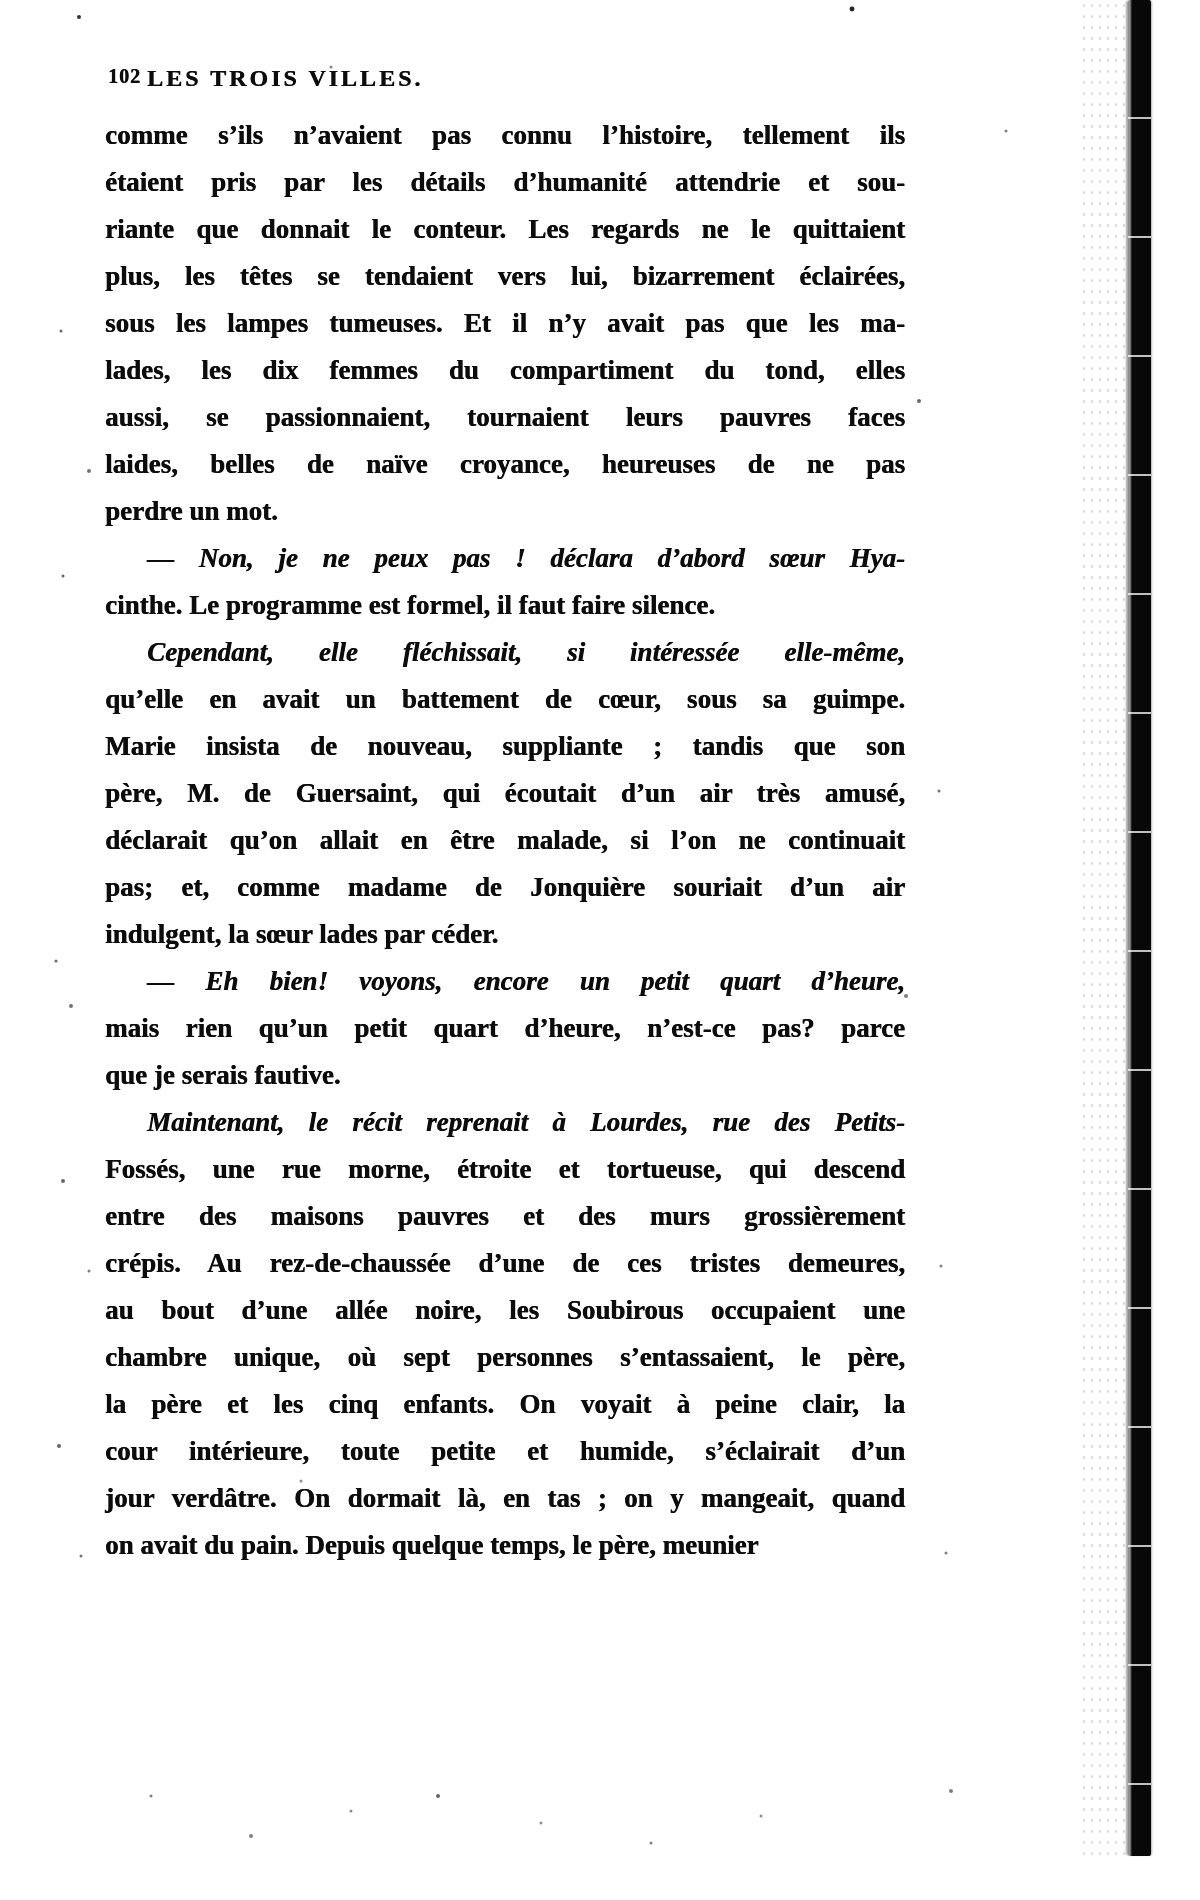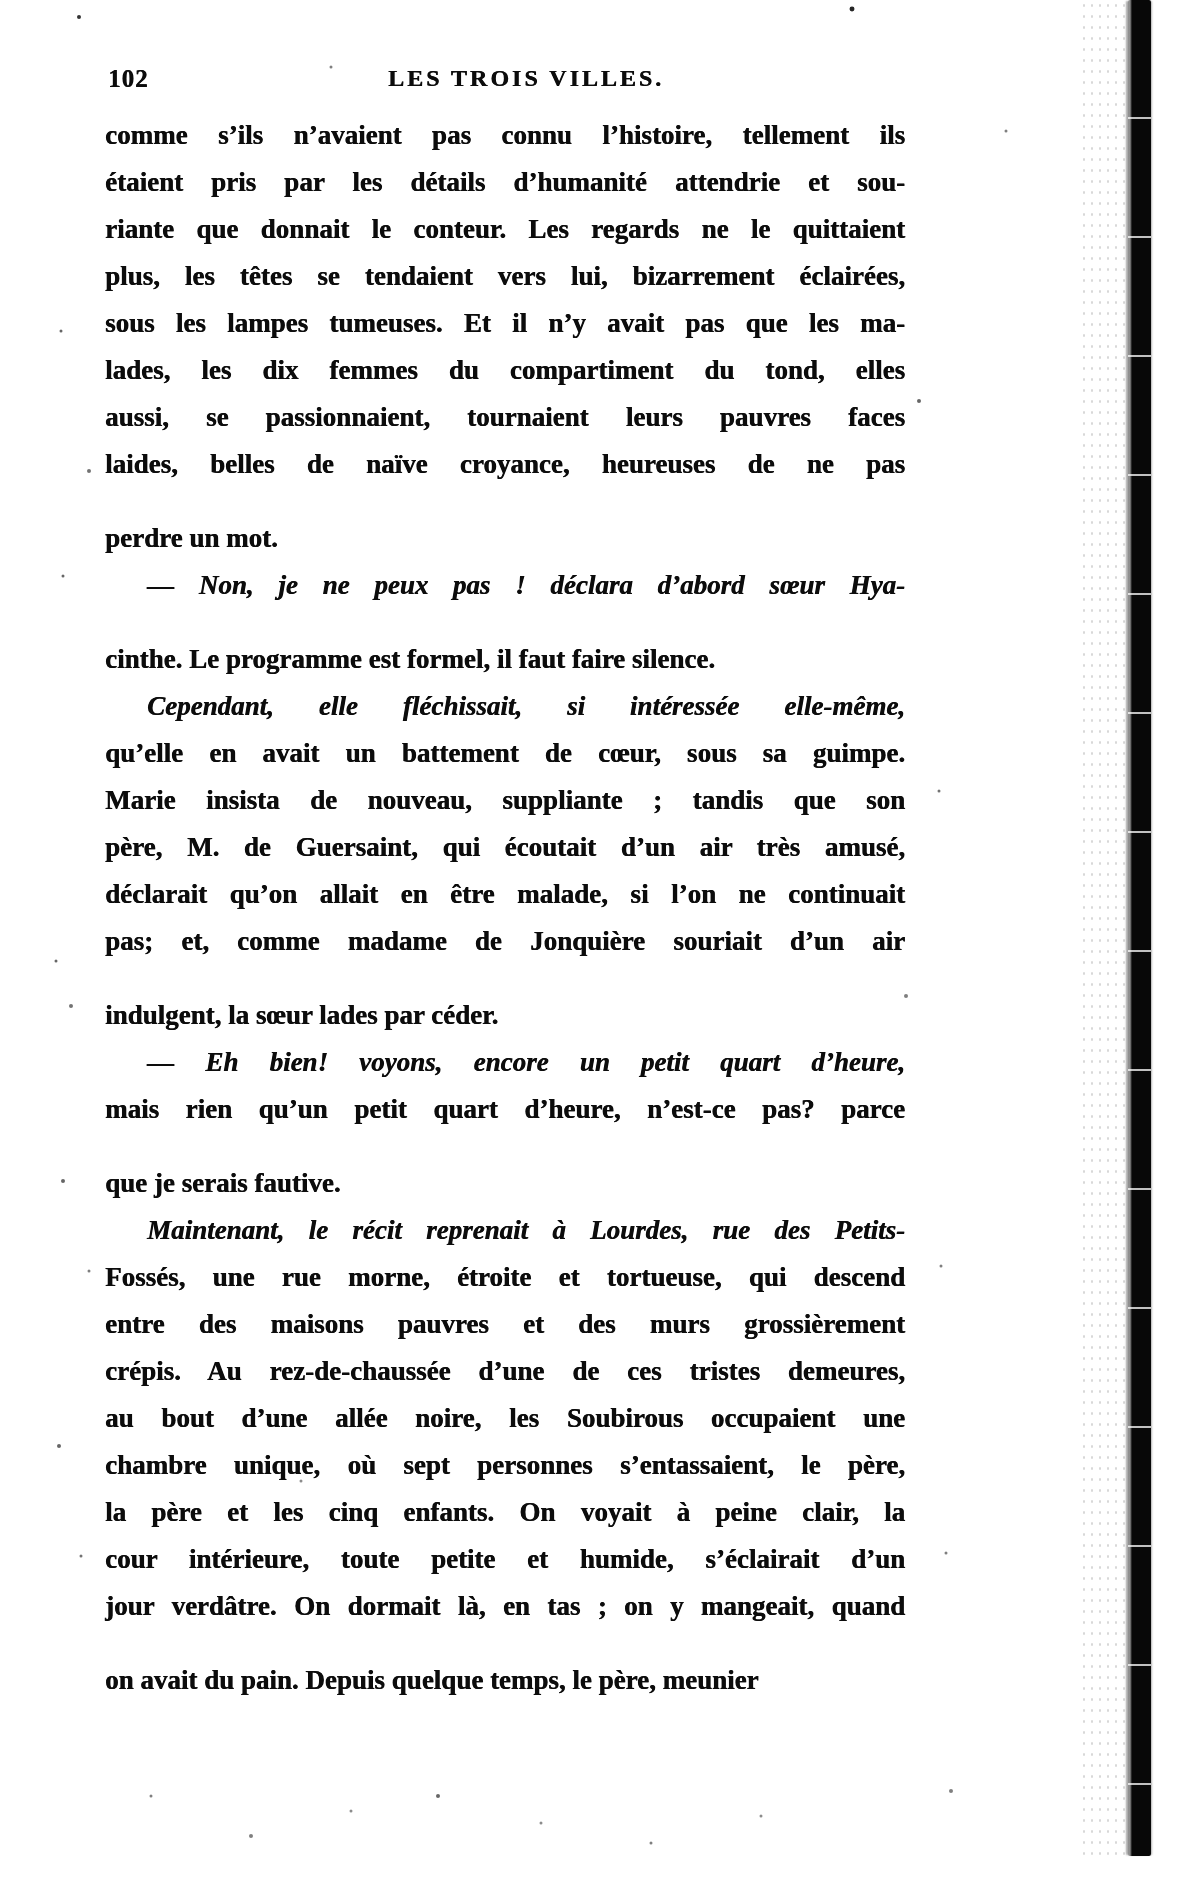--- a/index.html
+++ b/index.html
@@ -3,40 +3,40 @@
 <meta charset="utf-8">
 <style>
   html,body{margin:0;padding:0;background:#e8e8e8;}
   .page{
     position:relative;width:1200px;height:1900px;background:var(--paper,#ffffff);
     overflow:hidden;font-family:"Liberation Serif",serif;
   }
   
   .header{position:absolute;left:105px;top:62px;width:800px;height:36px;color:var(--ink,#0c0c0c);}
   .pagenum{
-    position:absolute;left:3px;top:3px;font-size:25px;font-weight:700;letter-spacing:1px;
+    position:absolute;left:3px;top:3px;font-size:20px;font-weight:700;letter-spacing:1px;
     text-shadow:0.5px 0 0 currentColor;
   }
   .running-title{
-    position:absolute;left:0;right:0;top:3px;text-align:center;padding-left:42px;
+    position:absolute;left:0;right:0;top:3px;text-align:left;padding-left:42px;
     font-size:24px;font-weight:700;letter-spacing:3px;
     text-shadow:0.5px 0 0 currentColor;
   }
   
   .textblock{
     position:absolute;left:105px;top:112px;width:800px;
     font-size:27px;font-weight:700;line-height:47px;color:var(--ink,#0c0c0c);
     text-shadow:0.5px 0 0 currentColor;
   }
   .para{margin:0;padding:0;}
   .para .line{
     height:47px;text-align:justify;text-align-last:justify;overflow:visible;
   }
   .para.indent .line:first-child{text-indent:42px;font-style:italic;}
-  .para .line.last{text-align-last:left;margin-top:27px;}
+  .para .line.last{text-align-last:left;}
   
   .edge-speckle{
     position:absolute;left:1080px;top:0;width:50px;height:1858px;
     background-image:radial-gradient(circle,rgba(0,0,0,.55) 1px,transparent 1.4px);
     background-size:8px 11px;opacity:.28;
   }
   .edge-band{
     position:absolute;left:1128px;top:0;width:23px;height:1856px;
     background:
       repeating-linear-gradient(180deg,transparent 0 117px,rgba(255,255,255,.75) 117px 119px),

